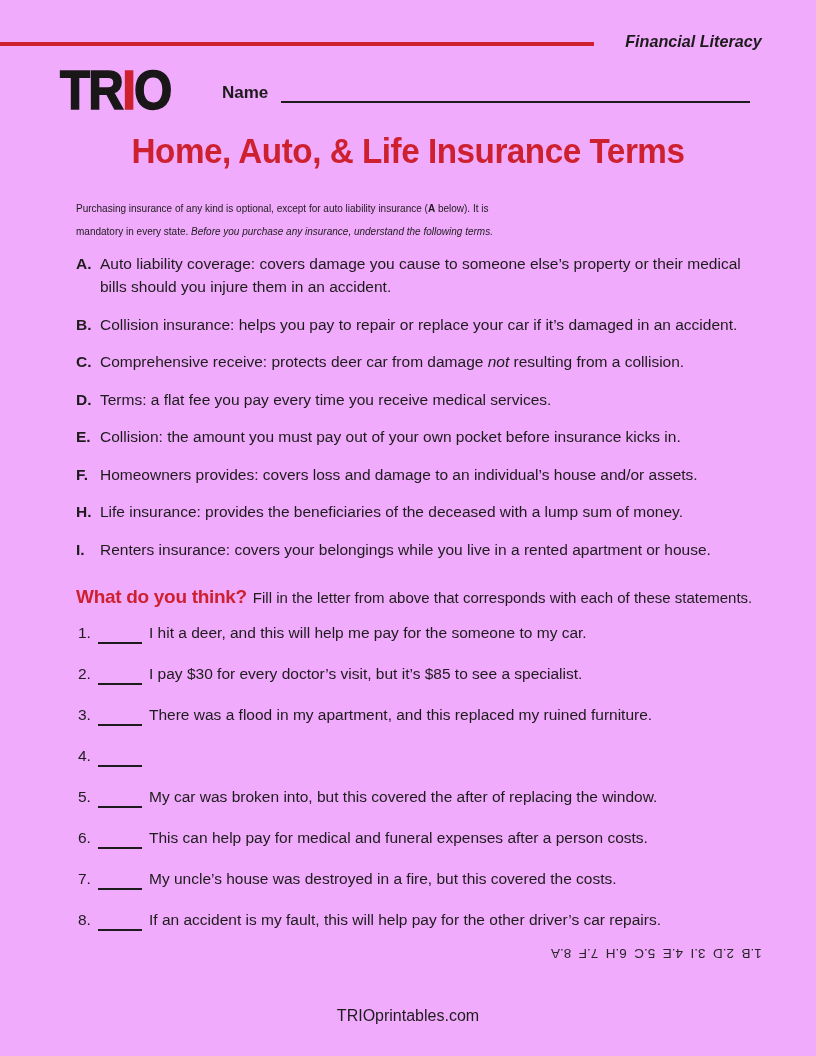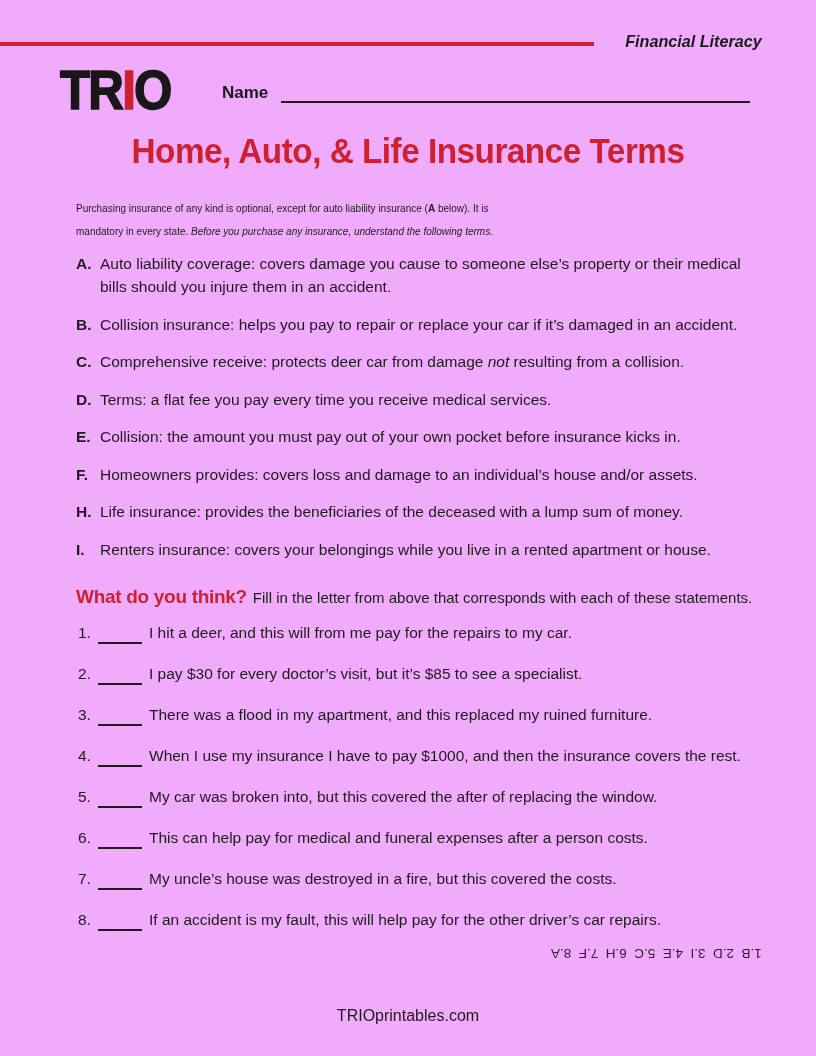--- a/index.html
+++ b/index.html
@@ -155,39 +155,38 @@
 
   <div class="wdyt">
     <span class="wdyt-head">What do you think?</span><span class="wdyt-desc">Fill in the letter from above that corresponds with each of these statements.</span>
   </div>
 
   <div class="statements">
 
       <div class="stmt-row">
         <span class="stmt-num">1.</span>
         <span class="stmt-blank"></span>
-        <span class="stmt-text">I hit a deer, and this will from me pay for the repairs to my car.</span>
+        <span class="stmt-text">I hit a deer, and this will help me pay for the someone to my car.</span>
       </div>
 
       <div class="stmt-row">
         <span class="stmt-num">2.</span>
         <span class="stmt-blank"></span>
         <span class="stmt-text">I pay $30 for every doctor’s visit, but it’s $85 to see a specialist.</span>
       </div>
 
       <div class="stmt-row">
         <span class="stmt-num">3.</span>
         <span class="stmt-blank"></span>
         <span class="stmt-text">There was a flood in my apartment, and this replaced my ruined furniture.</span>
       </div>
 
       <div class="stmt-row">
         <span class="stmt-num">4.</span>
         <span class="stmt-blank"></span>
-        <span class="stmt-text">When I use my insurance I have to pay $1000, and then the insurance covers the rest.</span>
       </div>
 
       <div class="stmt-row">
         <span class="stmt-num">5.</span>
         <span class="stmt-blank"></span>
         <span class="stmt-text">My car was broken into, but this covered the after of replacing the window.</span>
       </div>
 
       <div class="stmt-row">
         <span class="stmt-num">6.</span>

